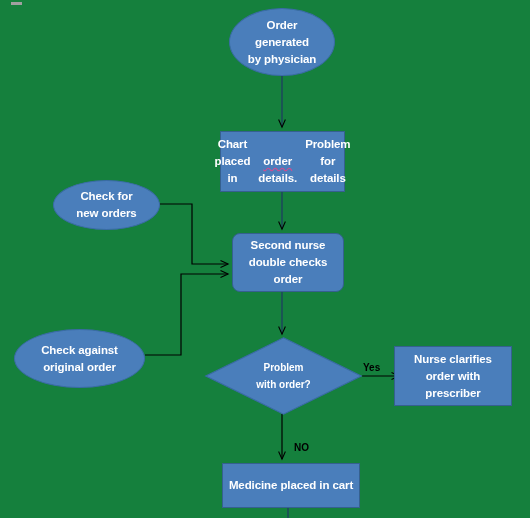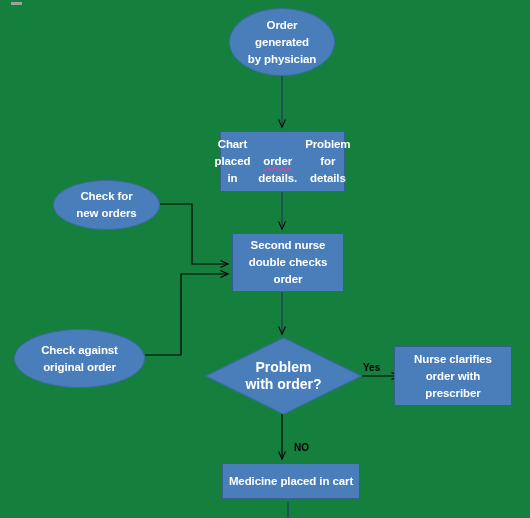--- a/index.html
+++ b/index.html
@@ -55,21 +55,21 @@
     position: absolute;
     left: 0;
     top: 0;
     width: 100%;
     height: 100%;
     display: flex;
     align-items: center;
     justify-content: center;
     text-align: center;
     color: #ffffff;
-    font-size: 14px;
+    font-size: 10px;
     line-height: 17px;
     white-space: pre-line;
     pointer-events: none;
   }
   .edge-label {
     position: absolute;
     color: #000000;
     font-size: 10px;
     line-height: 13px;
     white-space: nowrap;
@@ -151,21 +151,21 @@
   </div>
 
   <div class="node process" style="left:220px; top:131px; width:125px; height:61px; flex-direction:row;">
     <span class="label">Chart placed in</span>
     <span class="label">
       <span class="squiggle">order</span><span> details.</span>
     </span>
     <span class="label">Problem for details</span>
   </div>
 
-  <div class="node process" style="left:232px; top:233px; width:112px; height:59px;">
+  <div class="node process" style="left:232px; top:233px; width:112px; height:59px;border-radius:8px;">
     <span class="label">Second nurse
 double checks
 order</span>
   </div>
 
   <div class="node terminator" style="left:53px; top:180px; width:107px; height:50px;">
     <span class="label">Check for
 new orders</span>
   </div>
 
@@ -181,21 +181,21 @@
     <div class="dlabel">Problem
 with order?</div>
   </div>
 
   <div class="node process" style="left:394px; top:346px; width:118px; height:60px;">
     <span class="label">Nurse clarifies
 order with
 prescriber</span>
   </div>
 
-  <div class="node process" style="left:222px; top:463px; width:138px; height:36px;">
+  <div class="node process" style="left:222px; top:463px; width:138px; height:45px;">
     <span class="label">Medicine placed in cart</span>
   </div>
 
   <div class="edge-label" style="left:363px; top:361px;">Yes</div>
 
   <div class="edge-label" style="left:294px; top:441px;">NO</div>
 
 </div>
 
 </body></html>

